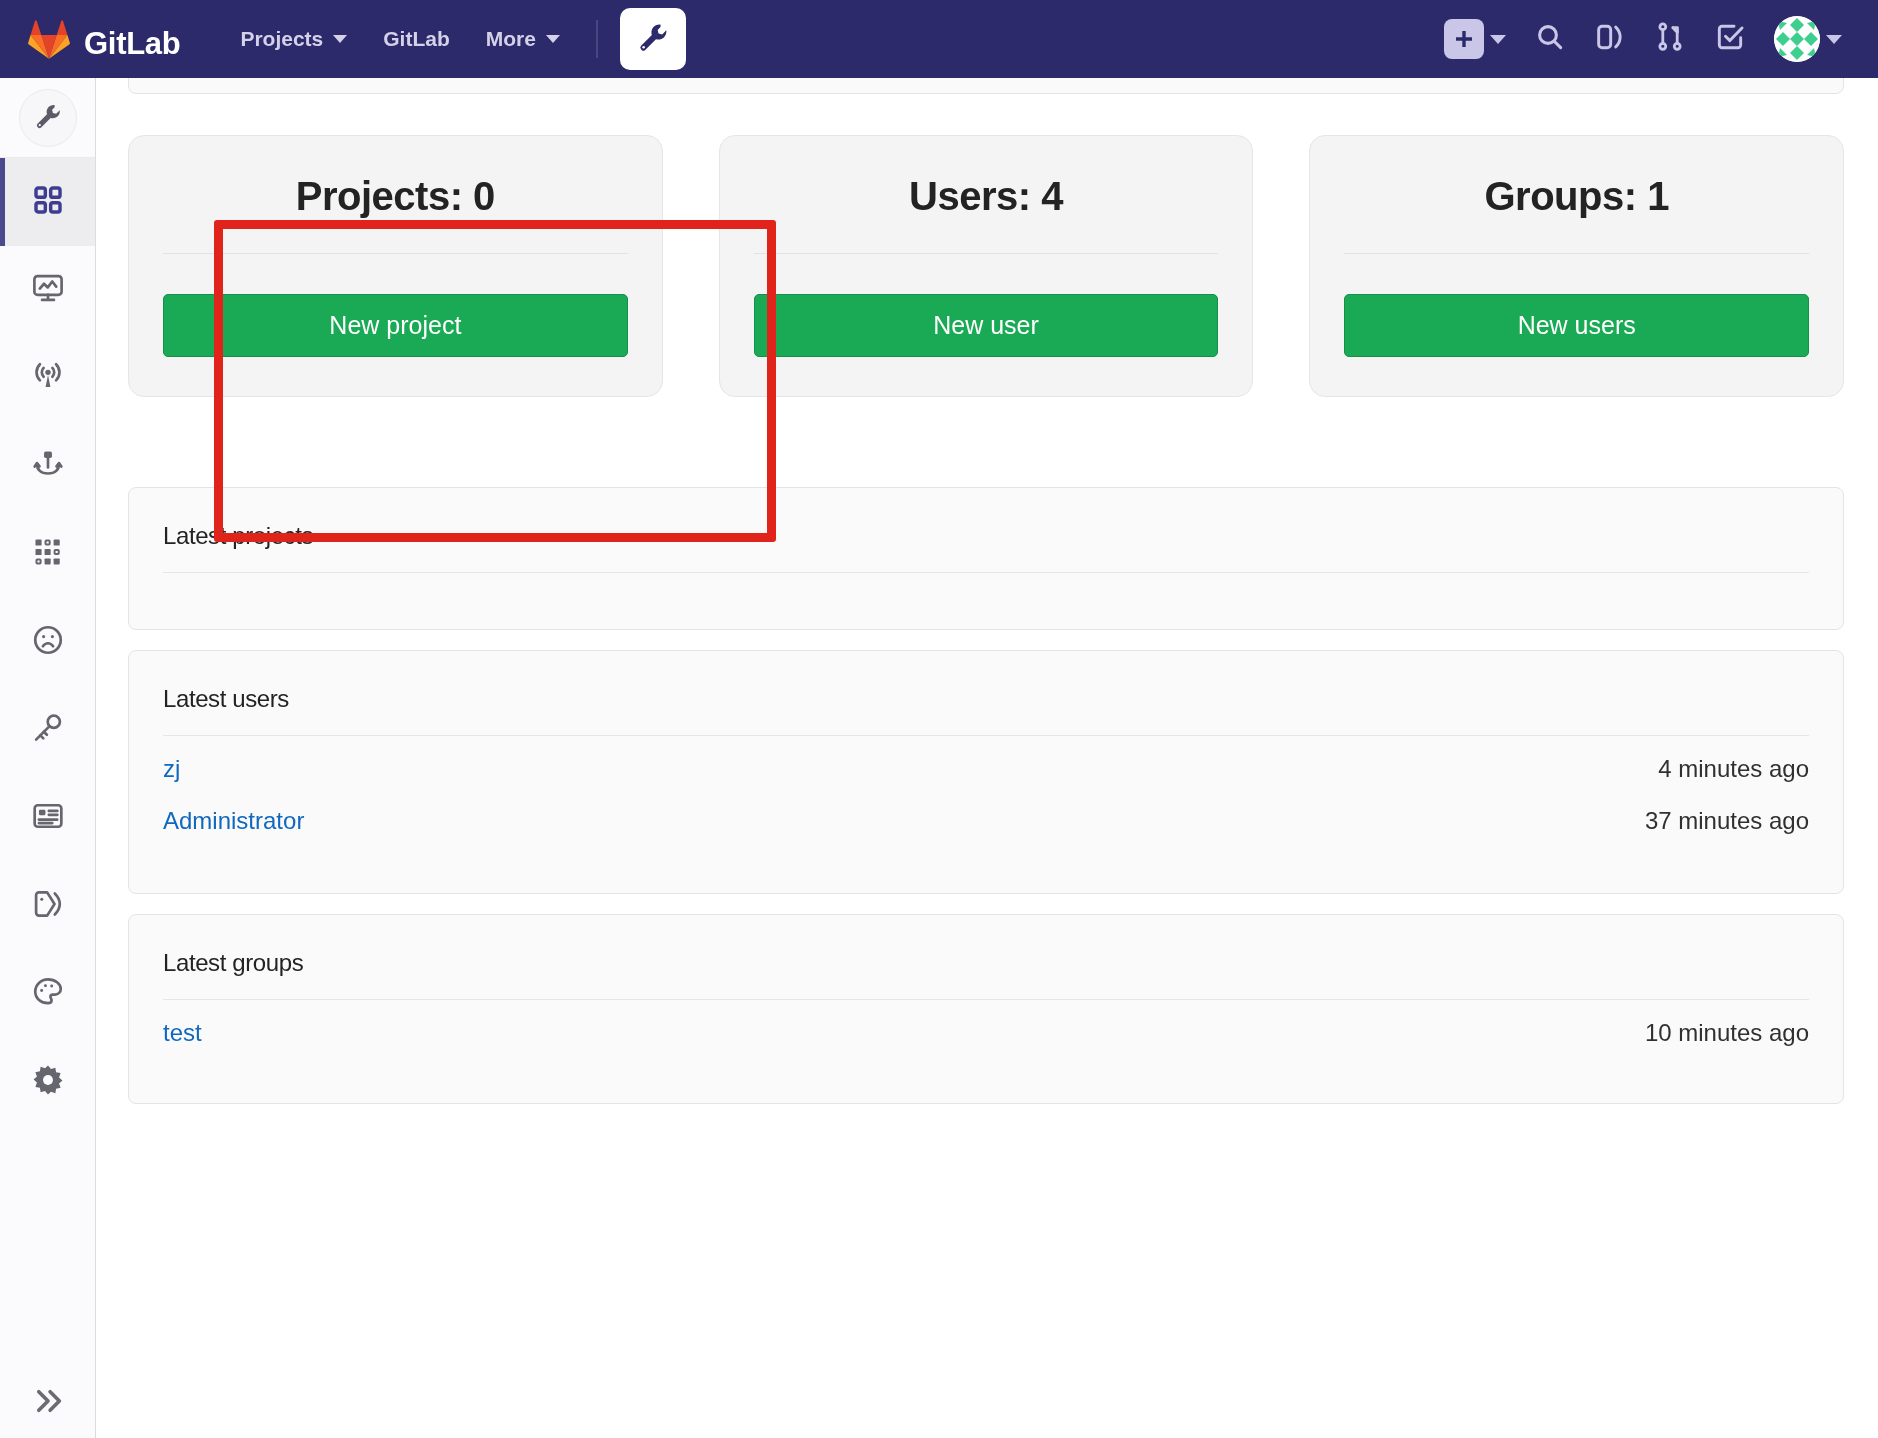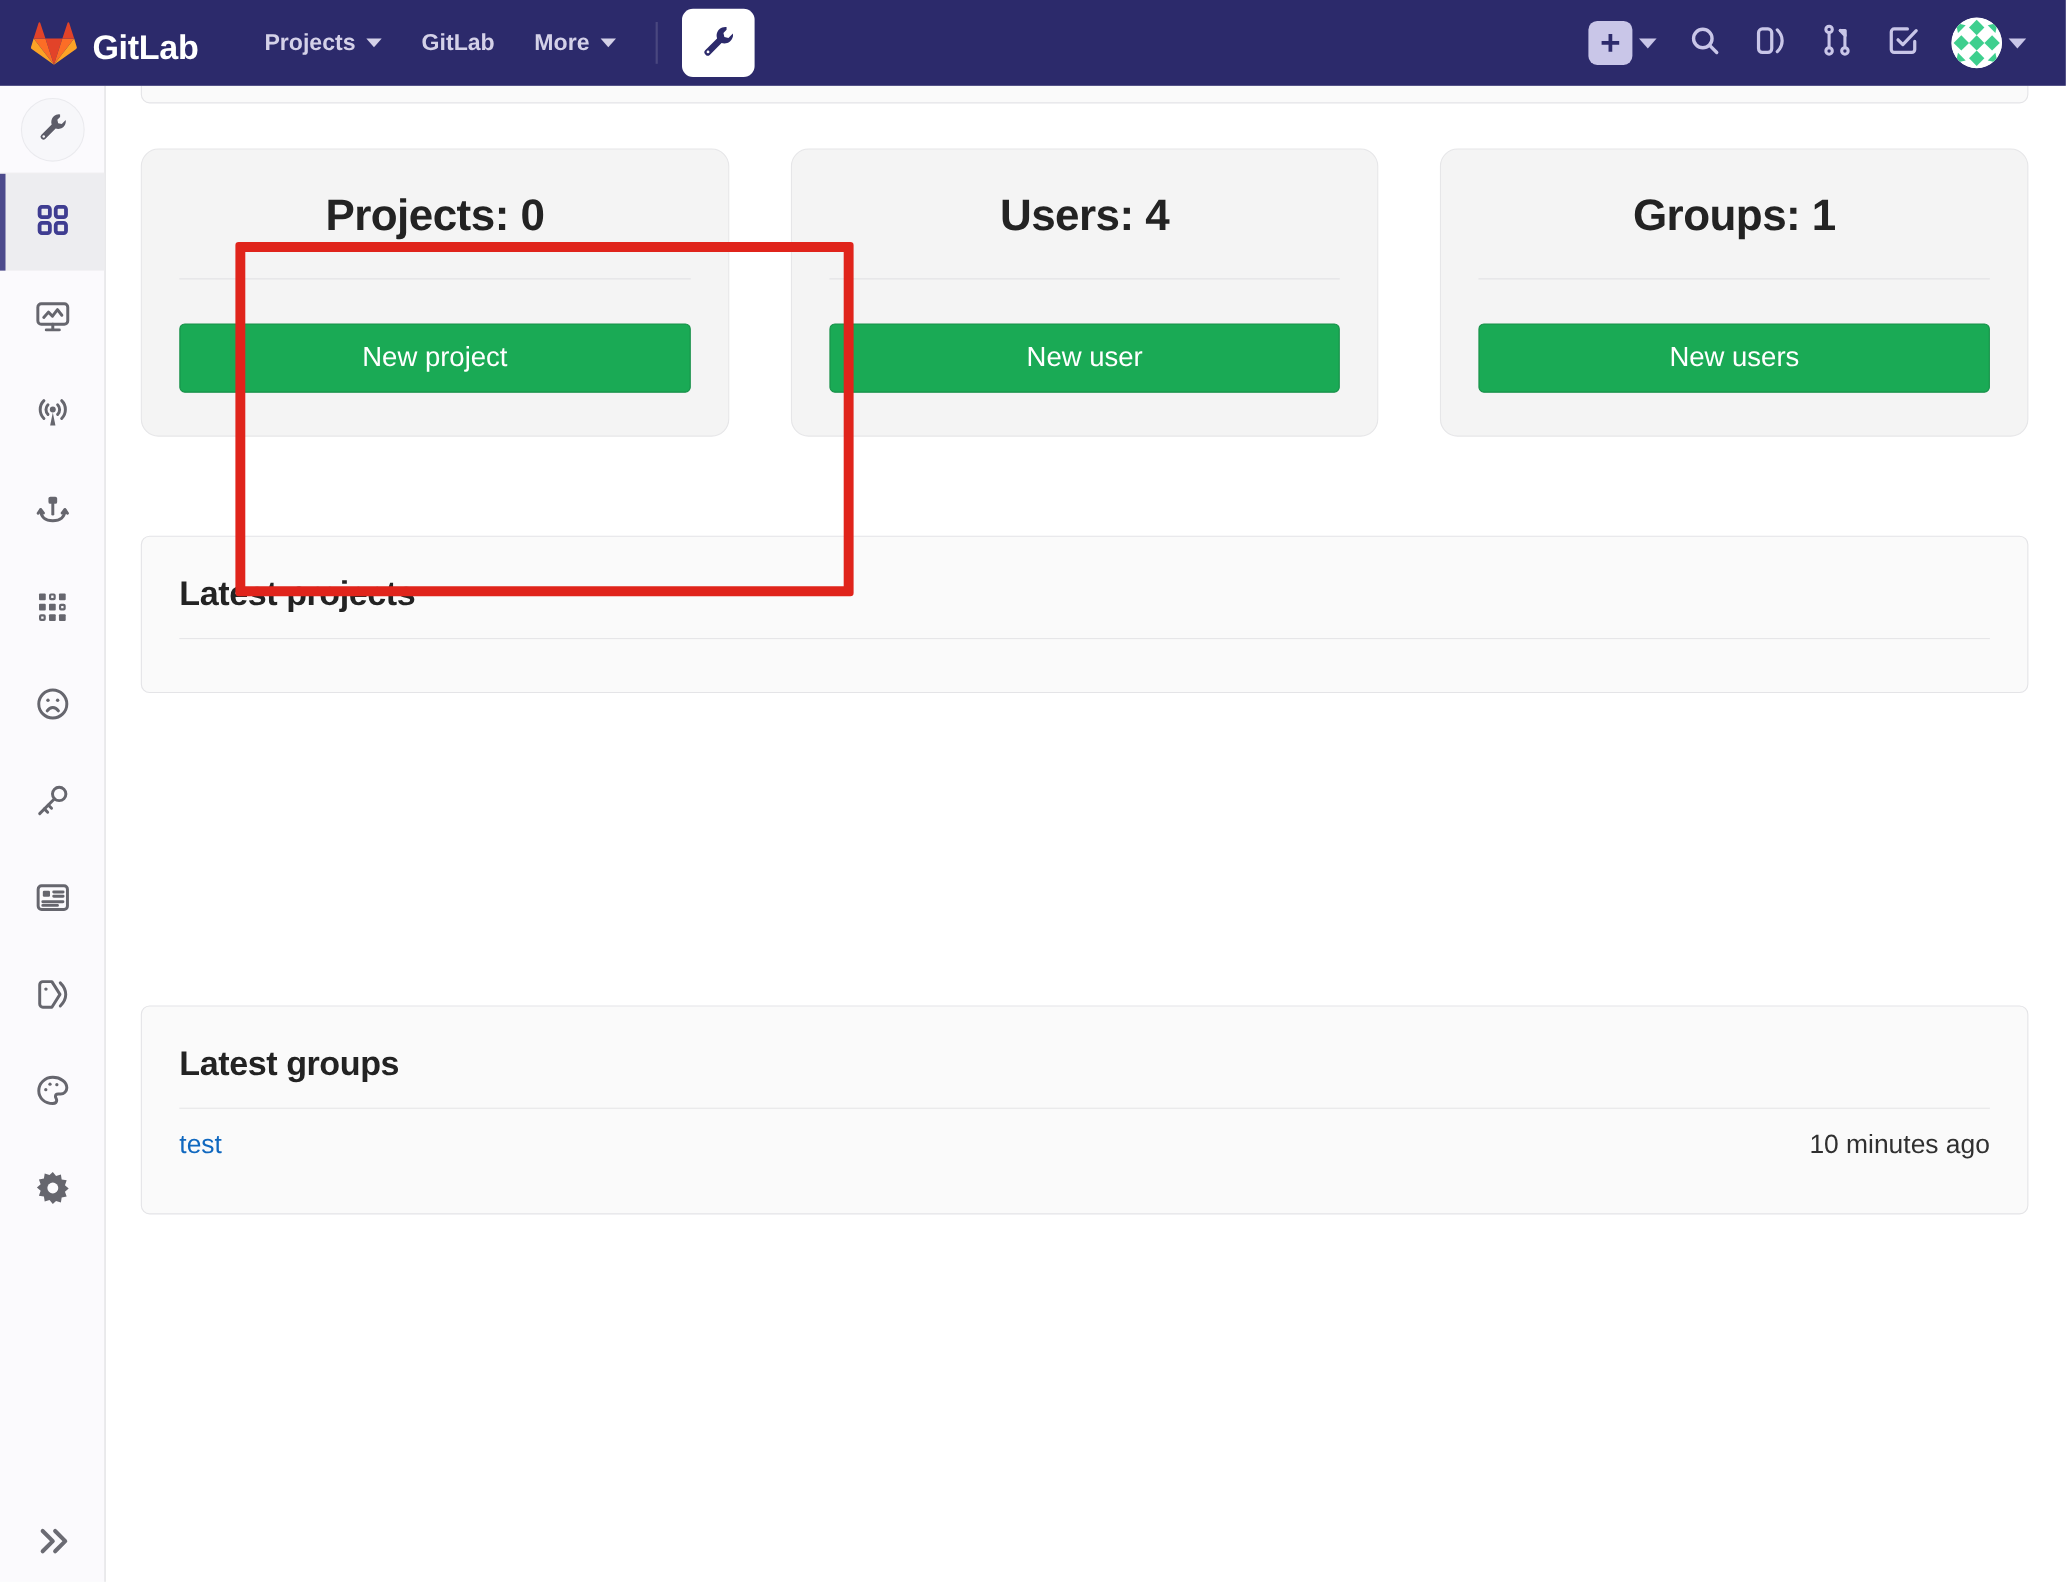--- a/index.html
+++ b/index.html
@@ -248,22 +248,22 @@
     background: #fafafa;
     border: 1px solid #e4e4e7;
     border-radius: 8px;
     padding: 0 34px;
   }
   #panel-projects { top: 409px; height: 143px; }
   #panel-users    { top: 572px; height: 244px; }
   #panel-groups   { top: 836px; height: 190px; }
 
   .panel-heading {
-    font-size: 31px;
-    font-weight: 700;
+    font-size: 24px;
+    font-weight: 400;
     color: #232323;
     letter-spacing: -0.4px;
     padding: 34px 0 22px 0;
   }
   .panel-sep { height: 1px; background: #e6e6e8; }
 
   .panel-row {
     display: flex;
     align-items: center;
     justify-content: space-between;
@@ -575,20 +575,32 @@
   </div>
 
   <div class="highlight-box"></div>
 
   <div class="panel" id="panel-projects">
     <div class="panel-heading">Latest projects</div>
     <div class="panel-sep"></div>
     <div class="panel-empty"></div>
   </div>
 
+  <div class="panel" id="panel-users">
+    <div class="panel-heading">Latest users</div>
+    <div class="panel-sep"></div>
+    <div class="panel-row">
+      <a class="row-link">zj</a>
+      <span class="row-time">4 minutes ago</span>
+    </div>
+    <div class="panel-row">
+      <a class="row-link">Administrator</a>
+      <span class="row-time">37 minutes ago</span>
+    </div>
+  </div>
 
   <div class="panel" id="panel-groups">
     <div class="panel-heading">Latest groups</div>
     <div class="panel-sep"></div>
     <div class="panel-row">
       <a class="row-link">test</a>
       <span class="row-time">10 minutes ago</span>
     </div>
   </div>
 

